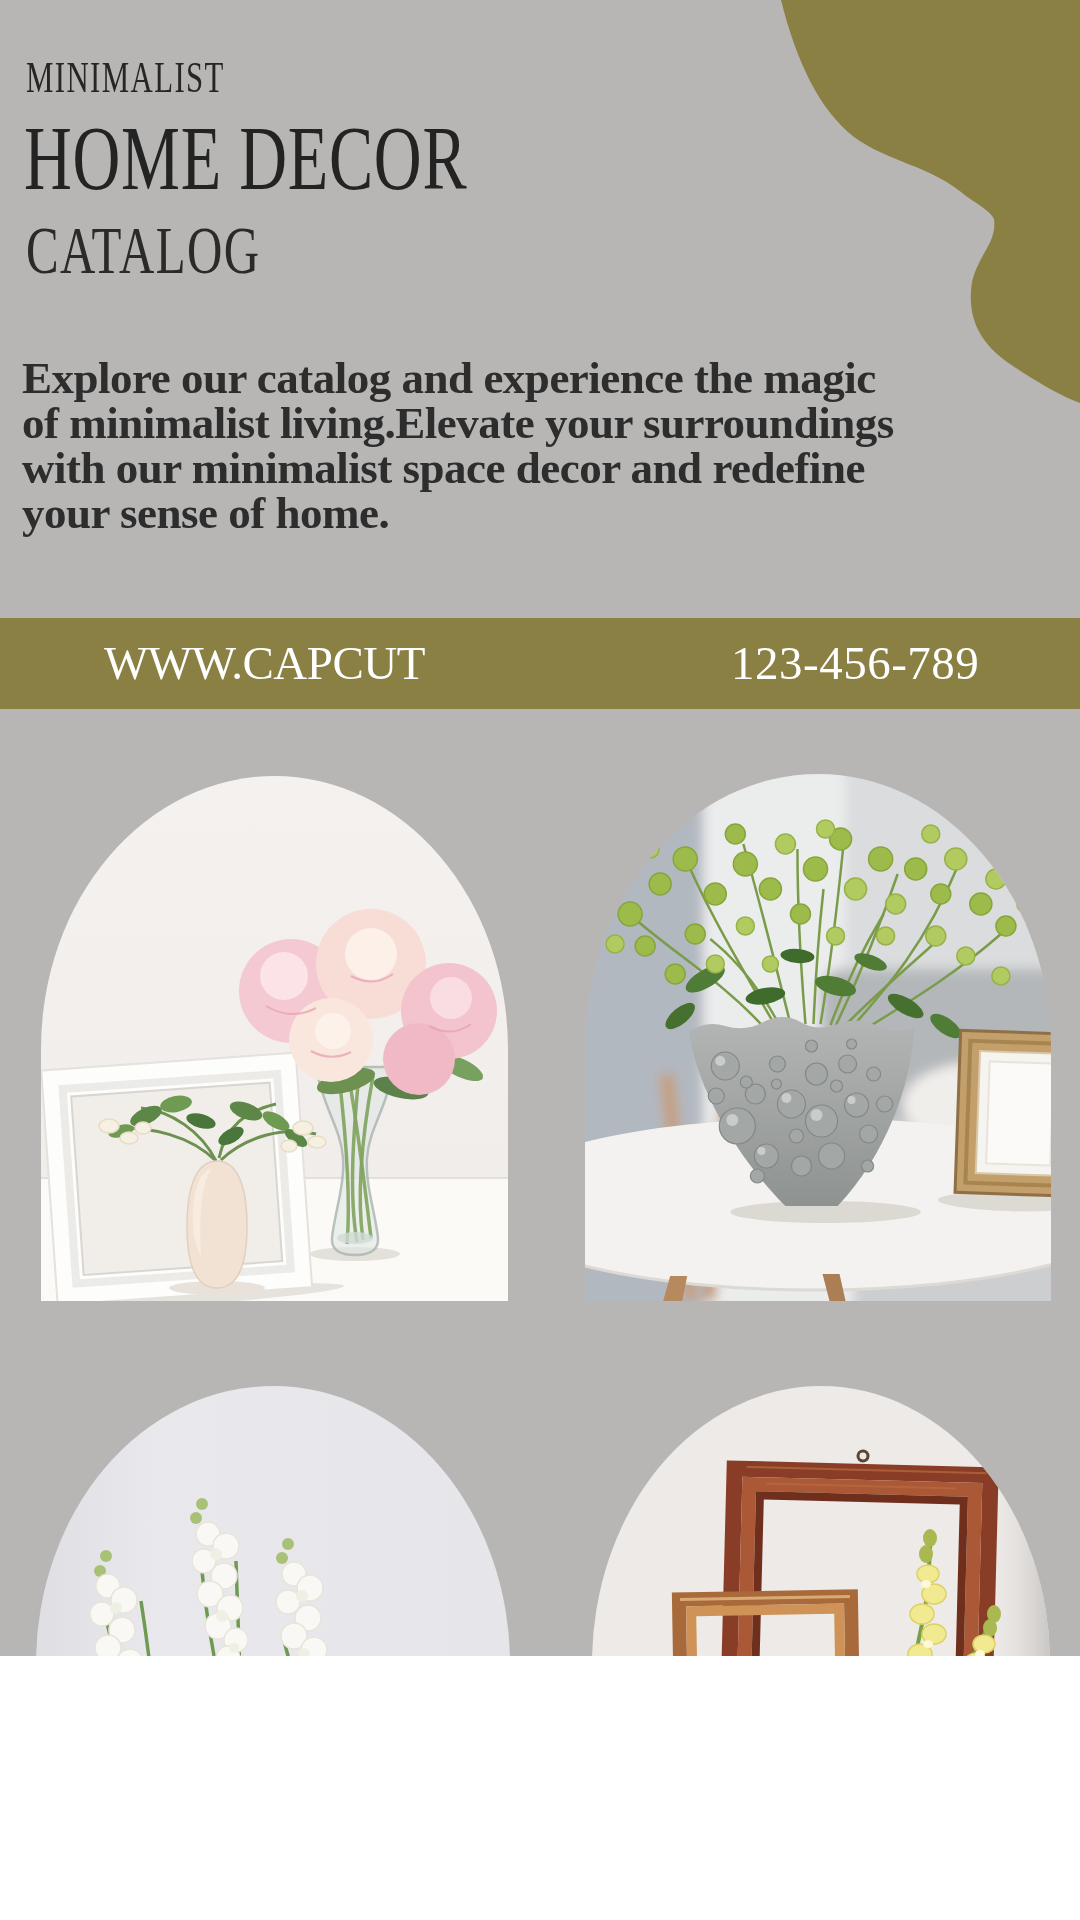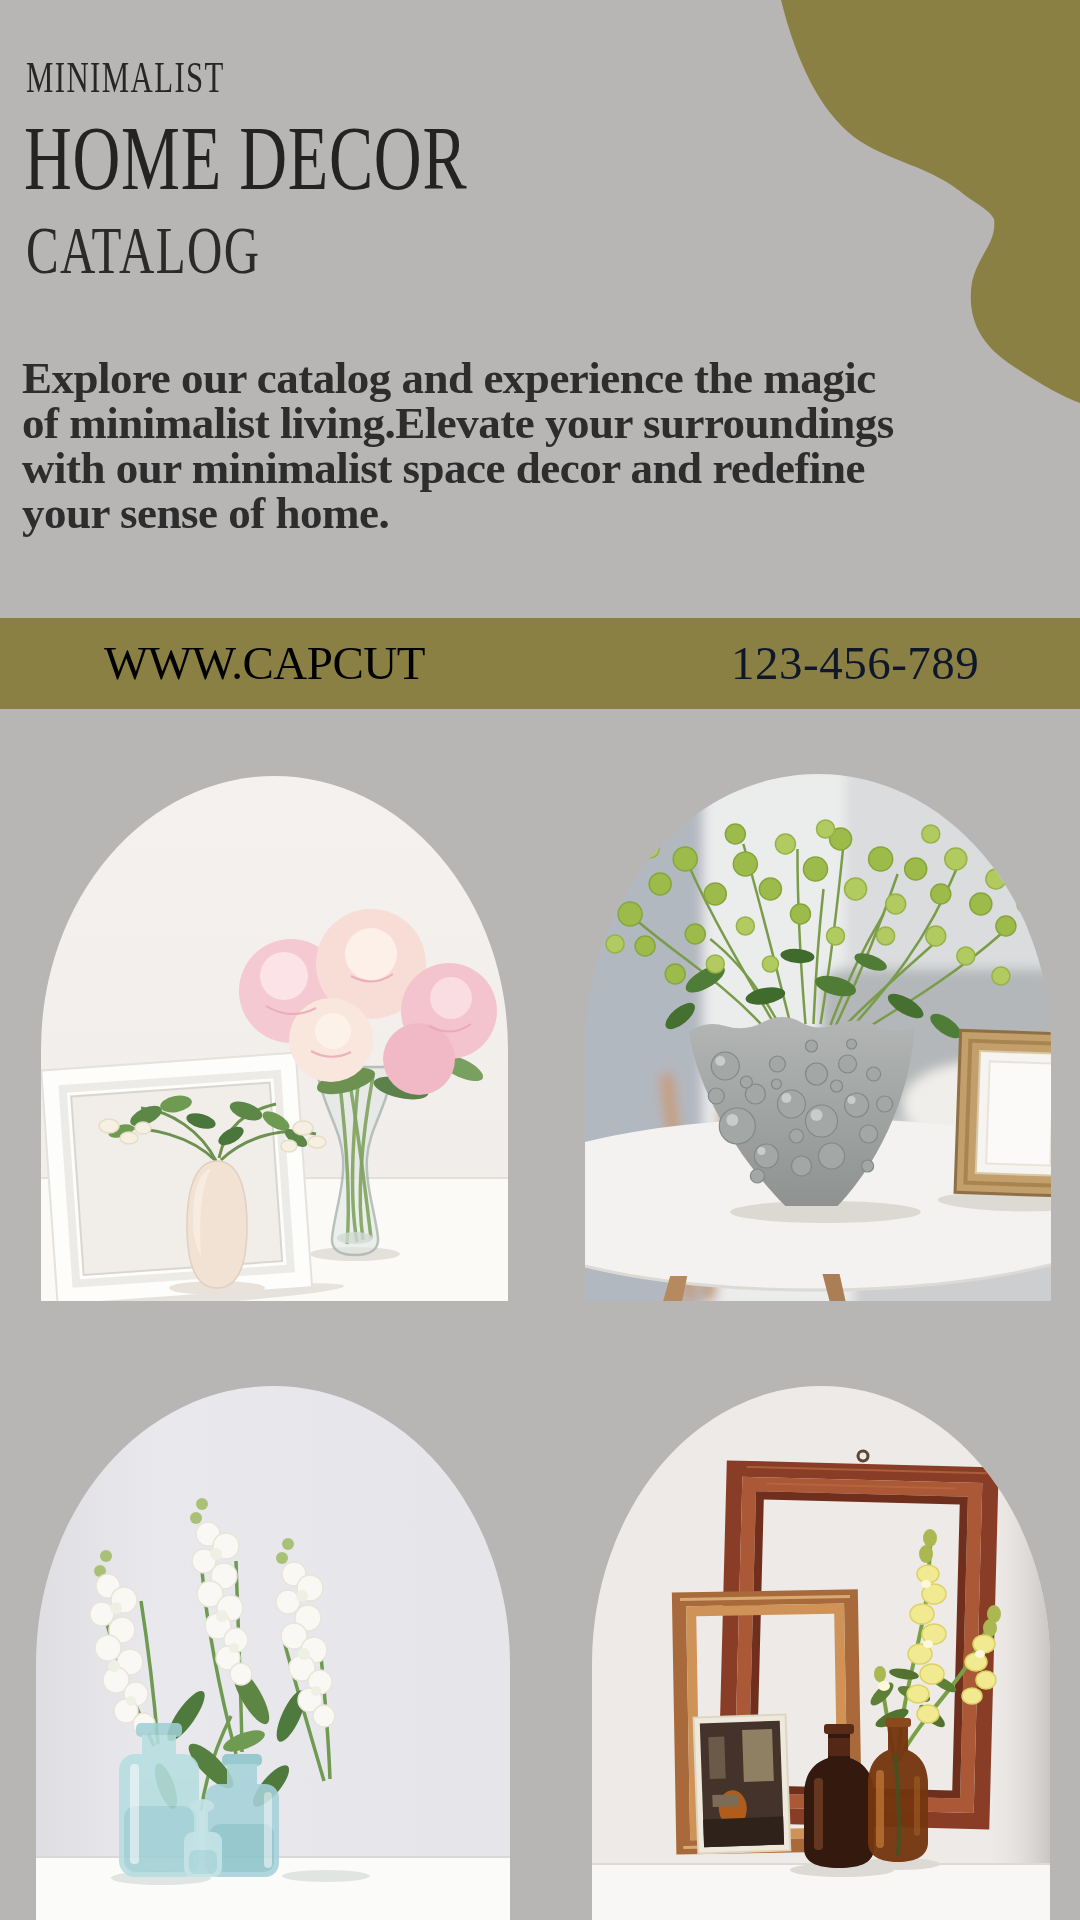--- a/index.html
+++ b/index.html
@@ -1,39 +1,39 @@
 <!DOCTYPE html>
 <html><head>
 <meta charset="utf-8">
 <style>
   html,body{margin:0;padding:0;}
   body{font-family:"Liberation Serif",serif;}
-  #poster{position:relative;width:1080px;height:1920px;overflow:hidden;background:#b7b6b4;}
+  #poster{position:relative;width:1080px;height:1656px;overflow:hidden;background:#b7b6b4;}
 
   
   .blob-svg{position:absolute;top:0;left:0;width:1080px;height:420px;display:block;}
 
   
   .eyebrow{position:absolute;left:26px;top:56px;font-size:44px;line-height:1;color:#262626;
            letter-spacing:2px;transform:scaleX(.70);transform-origin:left top;white-space:nowrap;}
   .title{position:absolute;left:24px;top:112px;font-size:92px;line-height:1;color:#222322;
          letter-spacing:1px;transform:scaleX(.72);transform-origin:left top;white-space:nowrap;}
   .subtitle{position:absolute;left:26px;top:216px;font-size:68px;line-height:1;color:#2a2a2a;
             letter-spacing:2px;transform:scaleX(.72);transform-origin:left top;white-space:nowrap;}
 
   
   .intro{position:absolute;left:22px;top:356px;color:#2d2d2d;font-weight:bold;}
   .intro .line{font-size:45px;line-height:45px;white-space:nowrap;letter-spacing:-0.5px;}
 
   
   .banner{position:absolute;left:0;top:618px;width:1080px;height:91px;background:#8a8044;}
   .banner .site{position:absolute;left:104px;top:0;line-height:91px;font-size:47px;
-                color:#000000;letter-spacing:-0.5px;white-space:nowrap;}
+                color:#ffffff;letter-spacing:-0.5px;white-space:nowrap;}
   .banner .phone{position:absolute;left:731px;top:0;line-height:91px;font-size:47px;
-                 color:#0f172a;letter-spacing:0.5px;white-space:nowrap;}
+                 color:#ffffff;letter-spacing:0.5px;white-space:nowrap;}
 
   
   .arch{position:absolute;overflow:hidden;border-radius:50% 50% 0 0 / 52% 52% 0 0;}
   .arch svg{display:block;width:100%;height:100%;}
   #photo1{left:41px;top:776px;width:467px;height:525px;}
   #photo2{left:585px;top:774px;width:466px;height:527px;}
   #photo3{left:36px;top:1386px;width:474px;height:534px;}
   #photo4{left:592px;top:1386px;width:458px;height:534px;}
 </style>
 </head>

